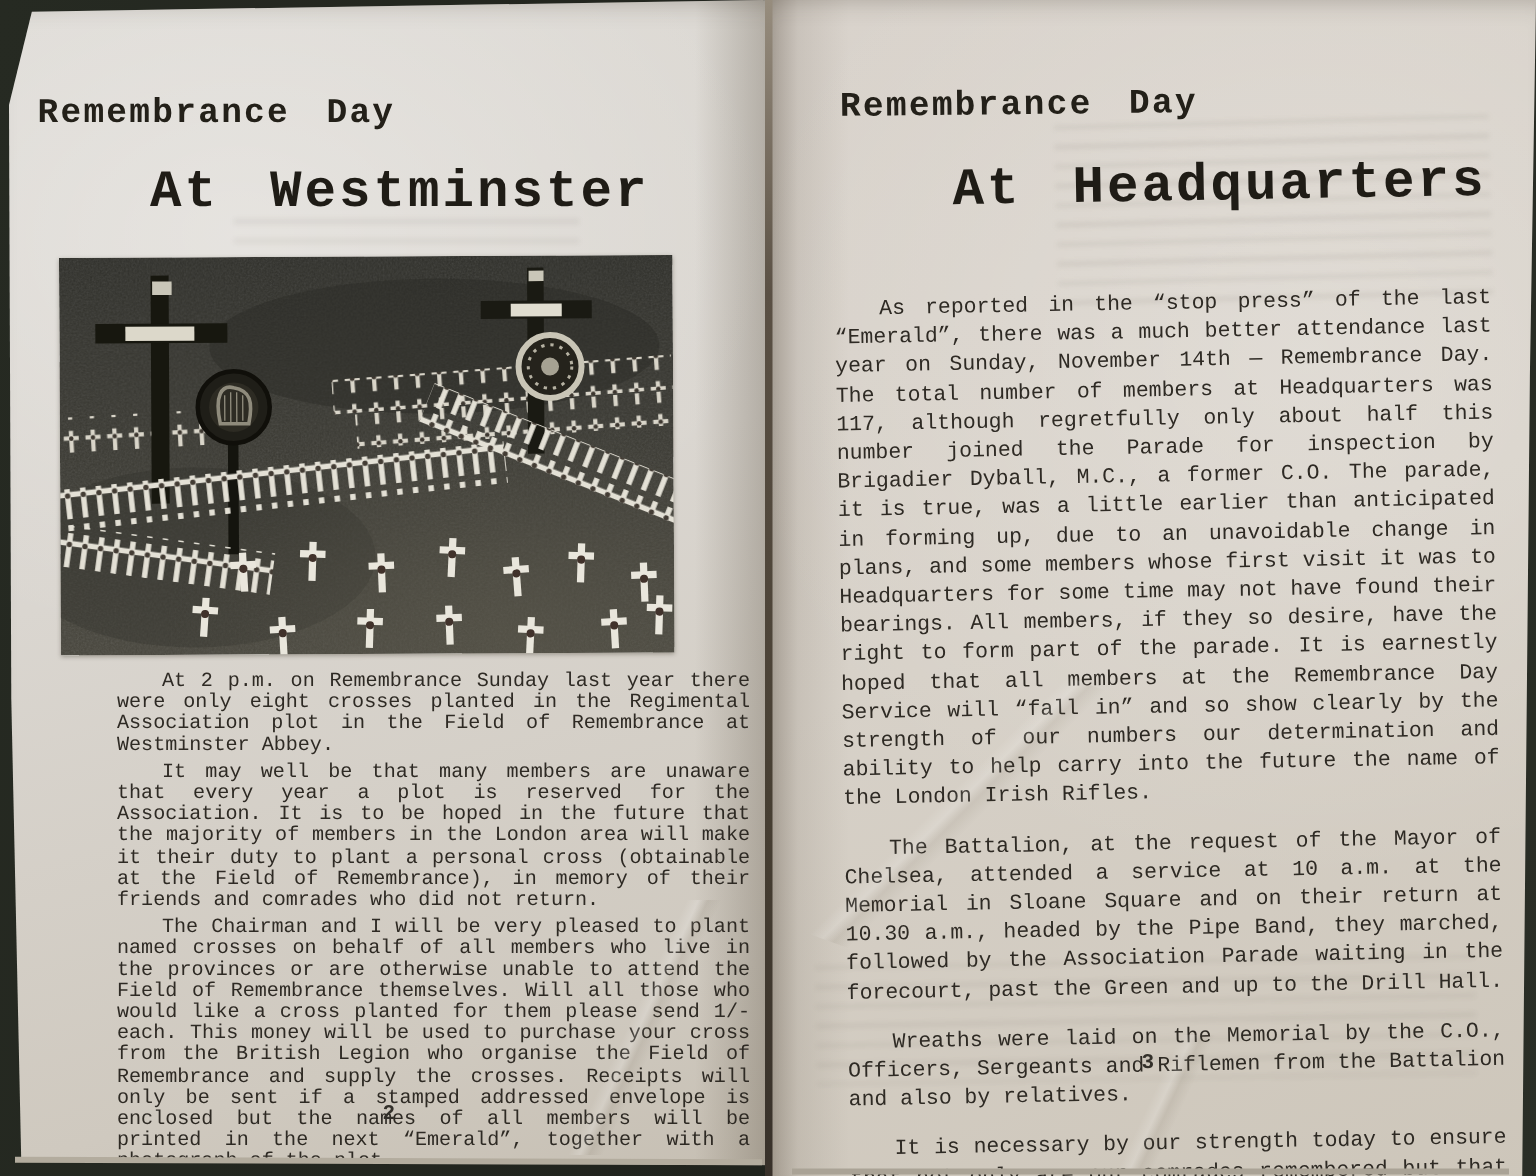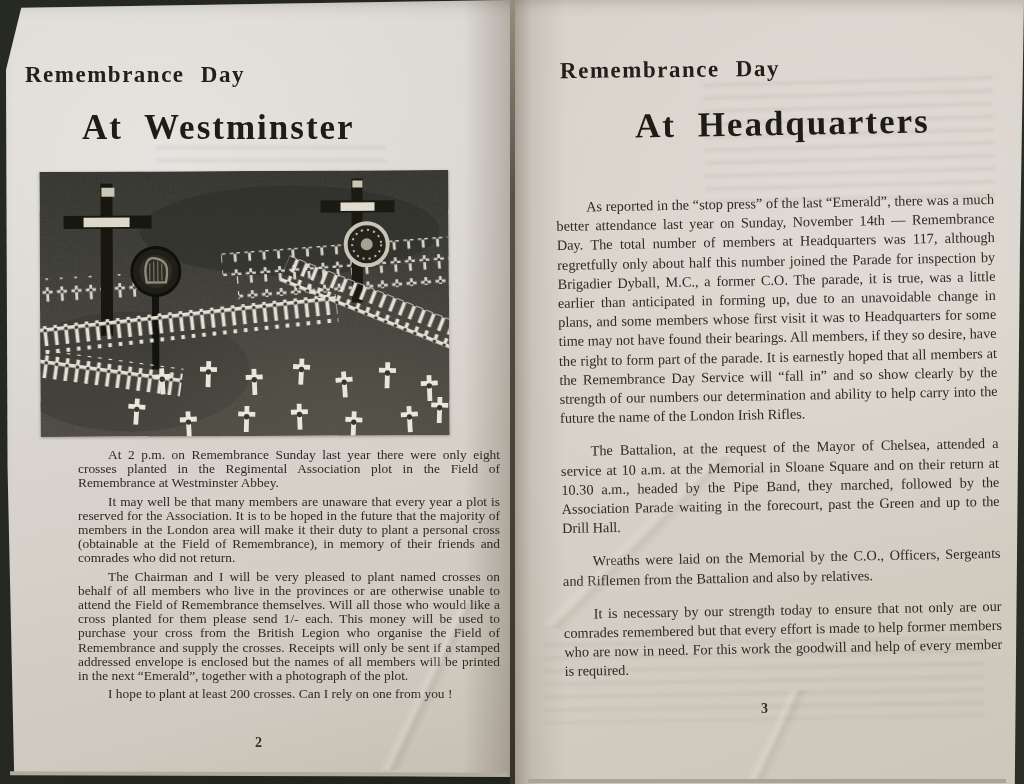--- a/index.html
+++ b/index.html
@@ -1,18 +1,18 @@
 <!DOCTYPE html>
 <html><head>
 <meta charset="utf-8">
 <style>
   html,body{margin:0;padding:0;background:#1d201a;}
   .scene{position:relative;width:1024px;height:784px;overflow:hidden;
          background:linear-gradient(100deg,#262a22 0%,#20231d 55%,#2a2e26 100%);
-         font-family:Liberation Serif, serif;color:#2b2823;}
+         font-family:Liberation Mono, monospace;color:#2b2823;}
   .page{position:absolute;top:0;}
   .page-left{left:6px;width:508px;height:777px;
     clip-path:polygon(3% 1%,100% 0,100% 100%,1.6% 99.4%,0.3% 60%,0 9%);
     background:
       linear-gradient(to right,rgba(0,0,0,0) 90%,rgba(72,62,46,.28) 99.6%),
       radial-gradient(120% 60% at 30% 20%,rgba(255,255,255,.28),rgba(255,255,255,0) 60%),
       linear-gradient(165deg,#dedbd6 0%,#dad6d0 45%,#cfc9bf 85%,#c6bfb3 100%);
     box-shadow:inset 0 14px 18px -14px rgba(60,52,40,.35);}
   .page-right{left:514px;width:510px;height:784px;
     clip-path:polygon(0 0,100% 0,99.2% 32%,98.2% 100%,0 100%);
@@ -47,21 +47,21 @@
     background:linear-gradient(115deg,rgba(0,0,0,0) 47%,rgba(255,255,255,.30) 50%,rgba(95,84,66,.18) 52.5%,rgba(0,0,0,0) 56%);}
 </style>
 </head>
 <body>
 
 <div class="scene">
 
   <div class="page page-left">
     <div class="ghost" style="left:150px;top:146px;width:230px;height:22px;opacity:.5;"></div>
     <span class="kicker" style="left:19px;top:62px;">Remembrance Day</span>
-    <span class="title" style="left:76px;top:108px;">At Westminster</span>
+    <span class="title" style="left:94px;top:108px;">At Westminster</span>
 
     <div class="photo" role="img" aria-label="Field of Remembrance plot: rows of small white crosses with poppies beside two large dark wooden crosses, one bearing a harp wreath of the London Irish Rifles">
       <svg viewBox="0 0 409 265" preserveAspectRatio="none">
         <defs>
           <linearGradient id="gbg" x1="0" y1="0" x2="0" y2="1">
             <stop offset="0" stop-color="#2e2e29"></stop>
             <stop offset="0.55" stop-color="#3b3a33"></stop>
             <stop offset="1" stop-color="#47453c"></stop>
           </linearGradient>
           <radialGradient id="glow" cx="0.72" cy="0.95" r="0.55">

